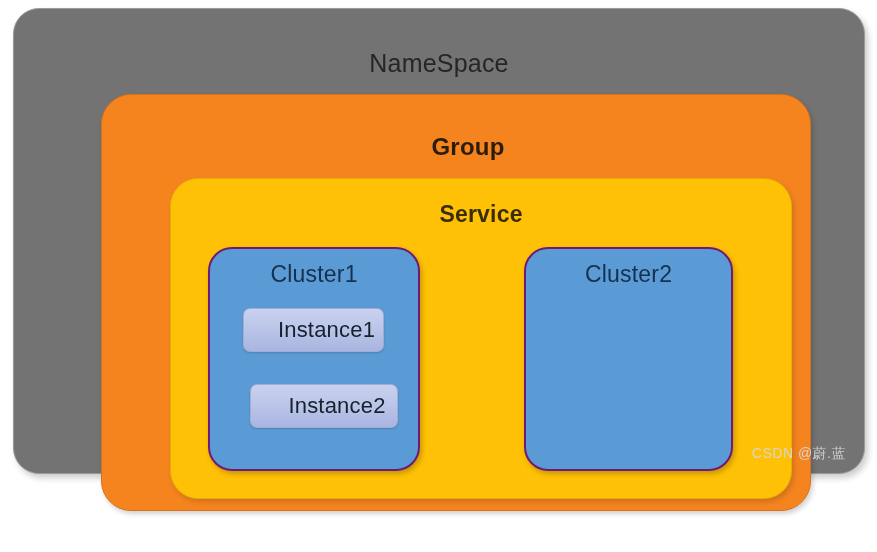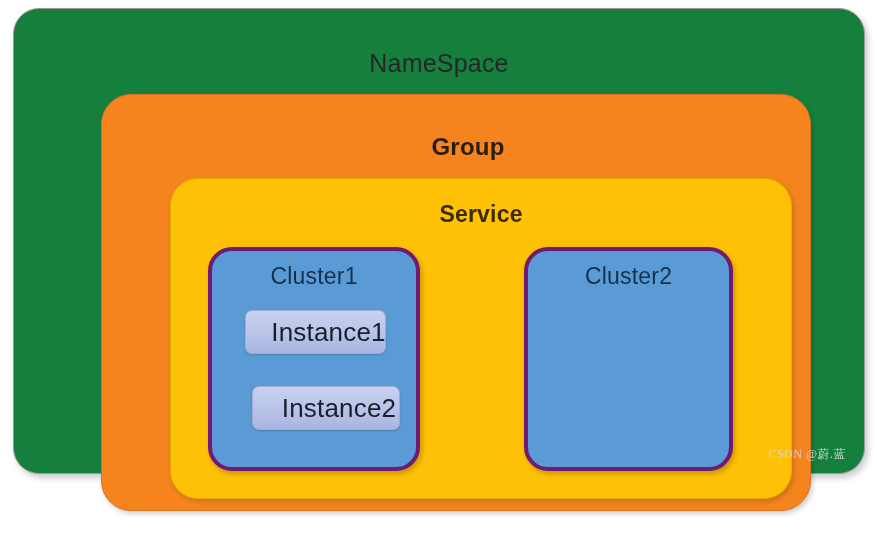--- a/index.html
+++ b/index.html
@@ -18,21 +18,21 @@
     overflow: hidden;
   }
 
   
   .ns-box {
     position: absolute;
     left: 13px;
     top: 8px;
     width: 852px;
     height: 466px;
-    background: #15803d;
+    background: #737373;
     border: 1px solid #9a9a9a;
     border-radius: 26px;
     box-sizing: border-box;
     box-shadow: 3px 4px 6px rgba(0,0,0,0.20);
   }
 
   
   .group-box {
     position: absolute;
     left: 87px;
@@ -61,21 +61,21 @@
     text-decoration: underline;
   }
 
   
   .cluster-box {
     position: absolute;
     top: 68px;
     width: 211px;
     height: 224px;
     background: #5b9bd5;
-    border: 4px solid #701a75;
+    border: 2px solid #701a75;
     border-radius: 24px;
     box-sizing: border-box;
     box-shadow: 2px 3px 5px rgba(0,0,0,0.22);
   }
   .cluster-1 { left: 37px; width: 212px; }
   .cluster-2 { left: 353px; width: 209px; padding-left: 32px; }
 
   
   .instance-box {
     position: absolute;
@@ -132,38 +132,37 @@
   }
   .cluster-label {
     left: 0;
     right: 0;
     top: 12px;
     font-size: 23px;
     color: #16314d;
     letter-spacing: 0.2px;
   }
   .instance-label {
-    font-size: 26px;
+    font-size: 22px;
     color: #17202e;
     letter-spacing: 0.2px;
     line-height: 1;
     margin-left: 26px;
   }
 
   
   .watermark {
     position: absolute;
     right: 18px;
     bottom: 10px;
-    font-size: 12px;
+    font-size: 14px;
     color: #d6d6d6;
     letter-spacing: 0.5px;
     white-space: nowrap;
     opacity: 0.95;
-    font-family: Liberation Serif, serif;
   }
 </style>
 </head>
 <body>
 
 <div id="canvas">
 
   <div class="ns-box">
     <div class="label ns-label">NameSpace</div>
 

